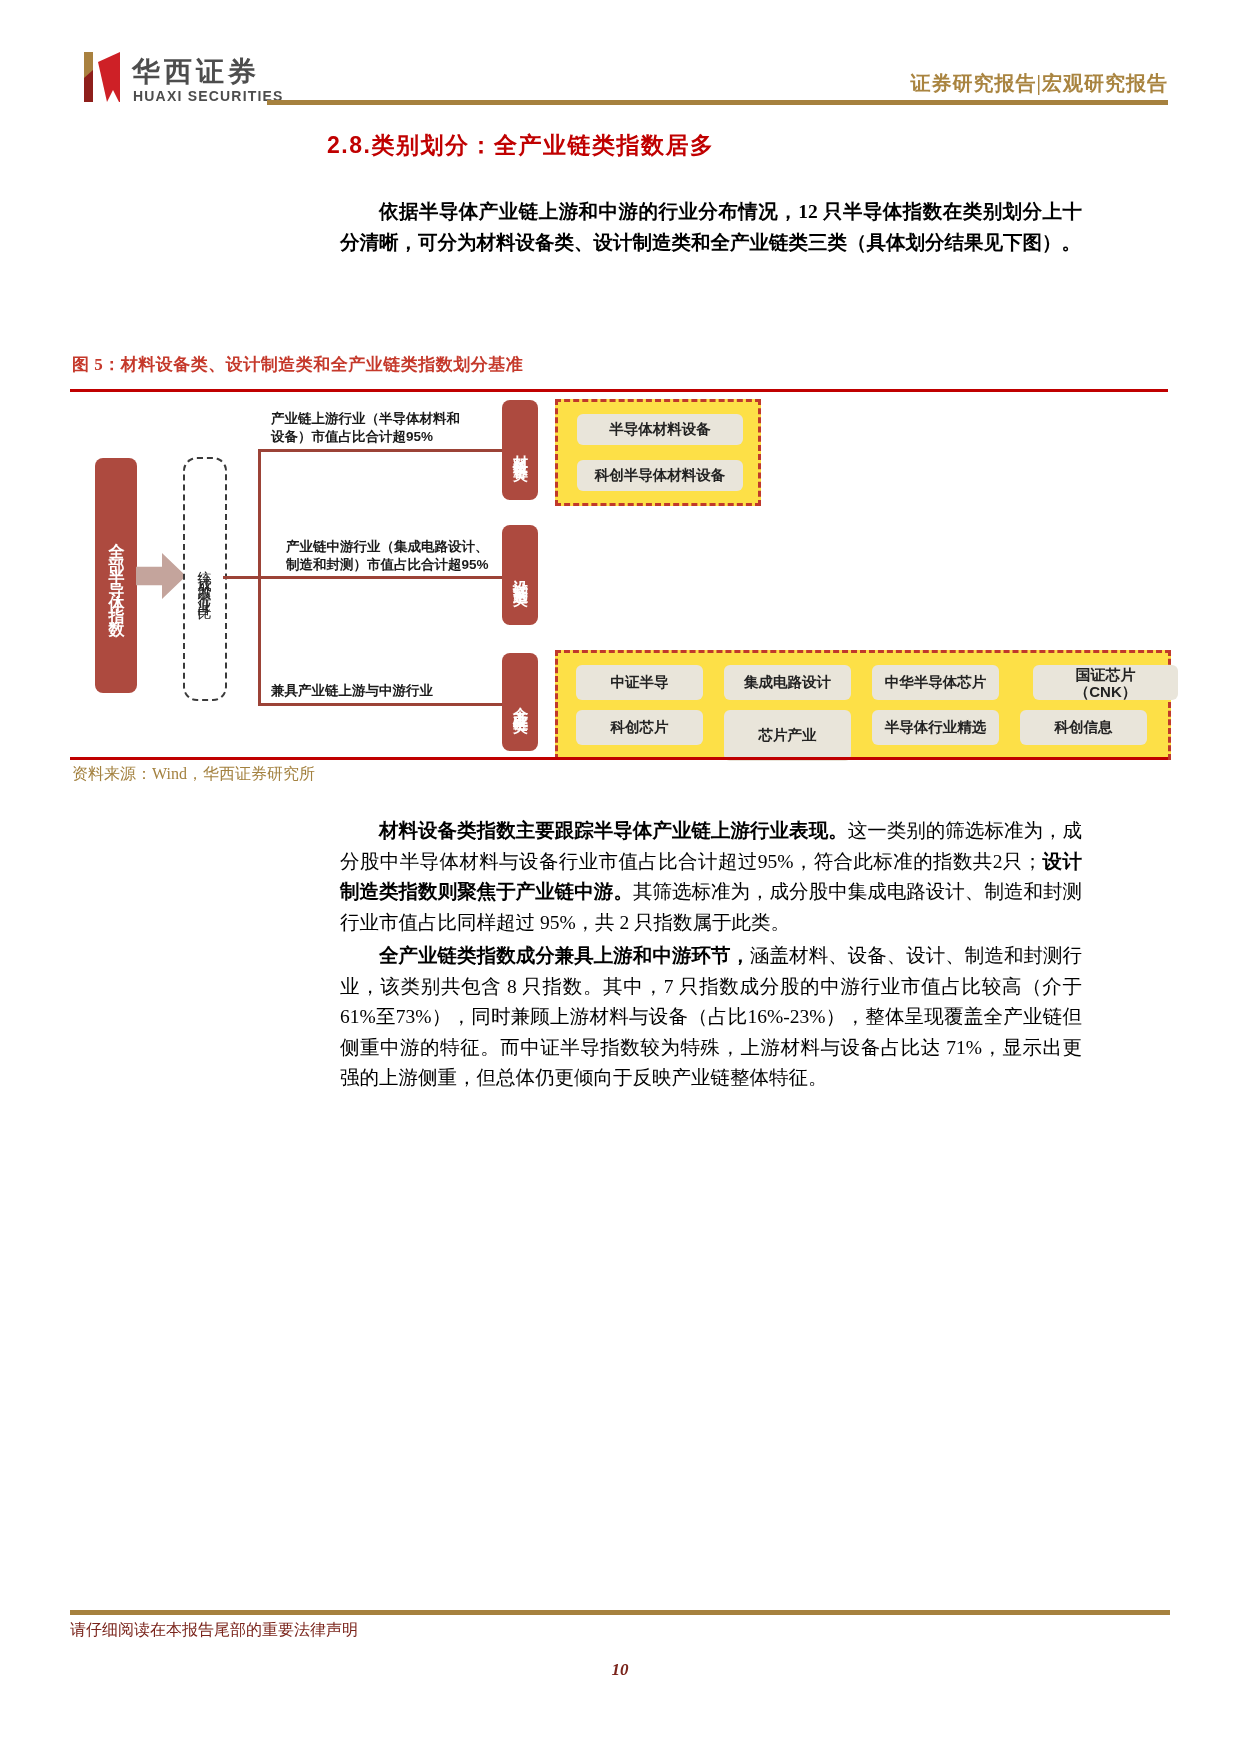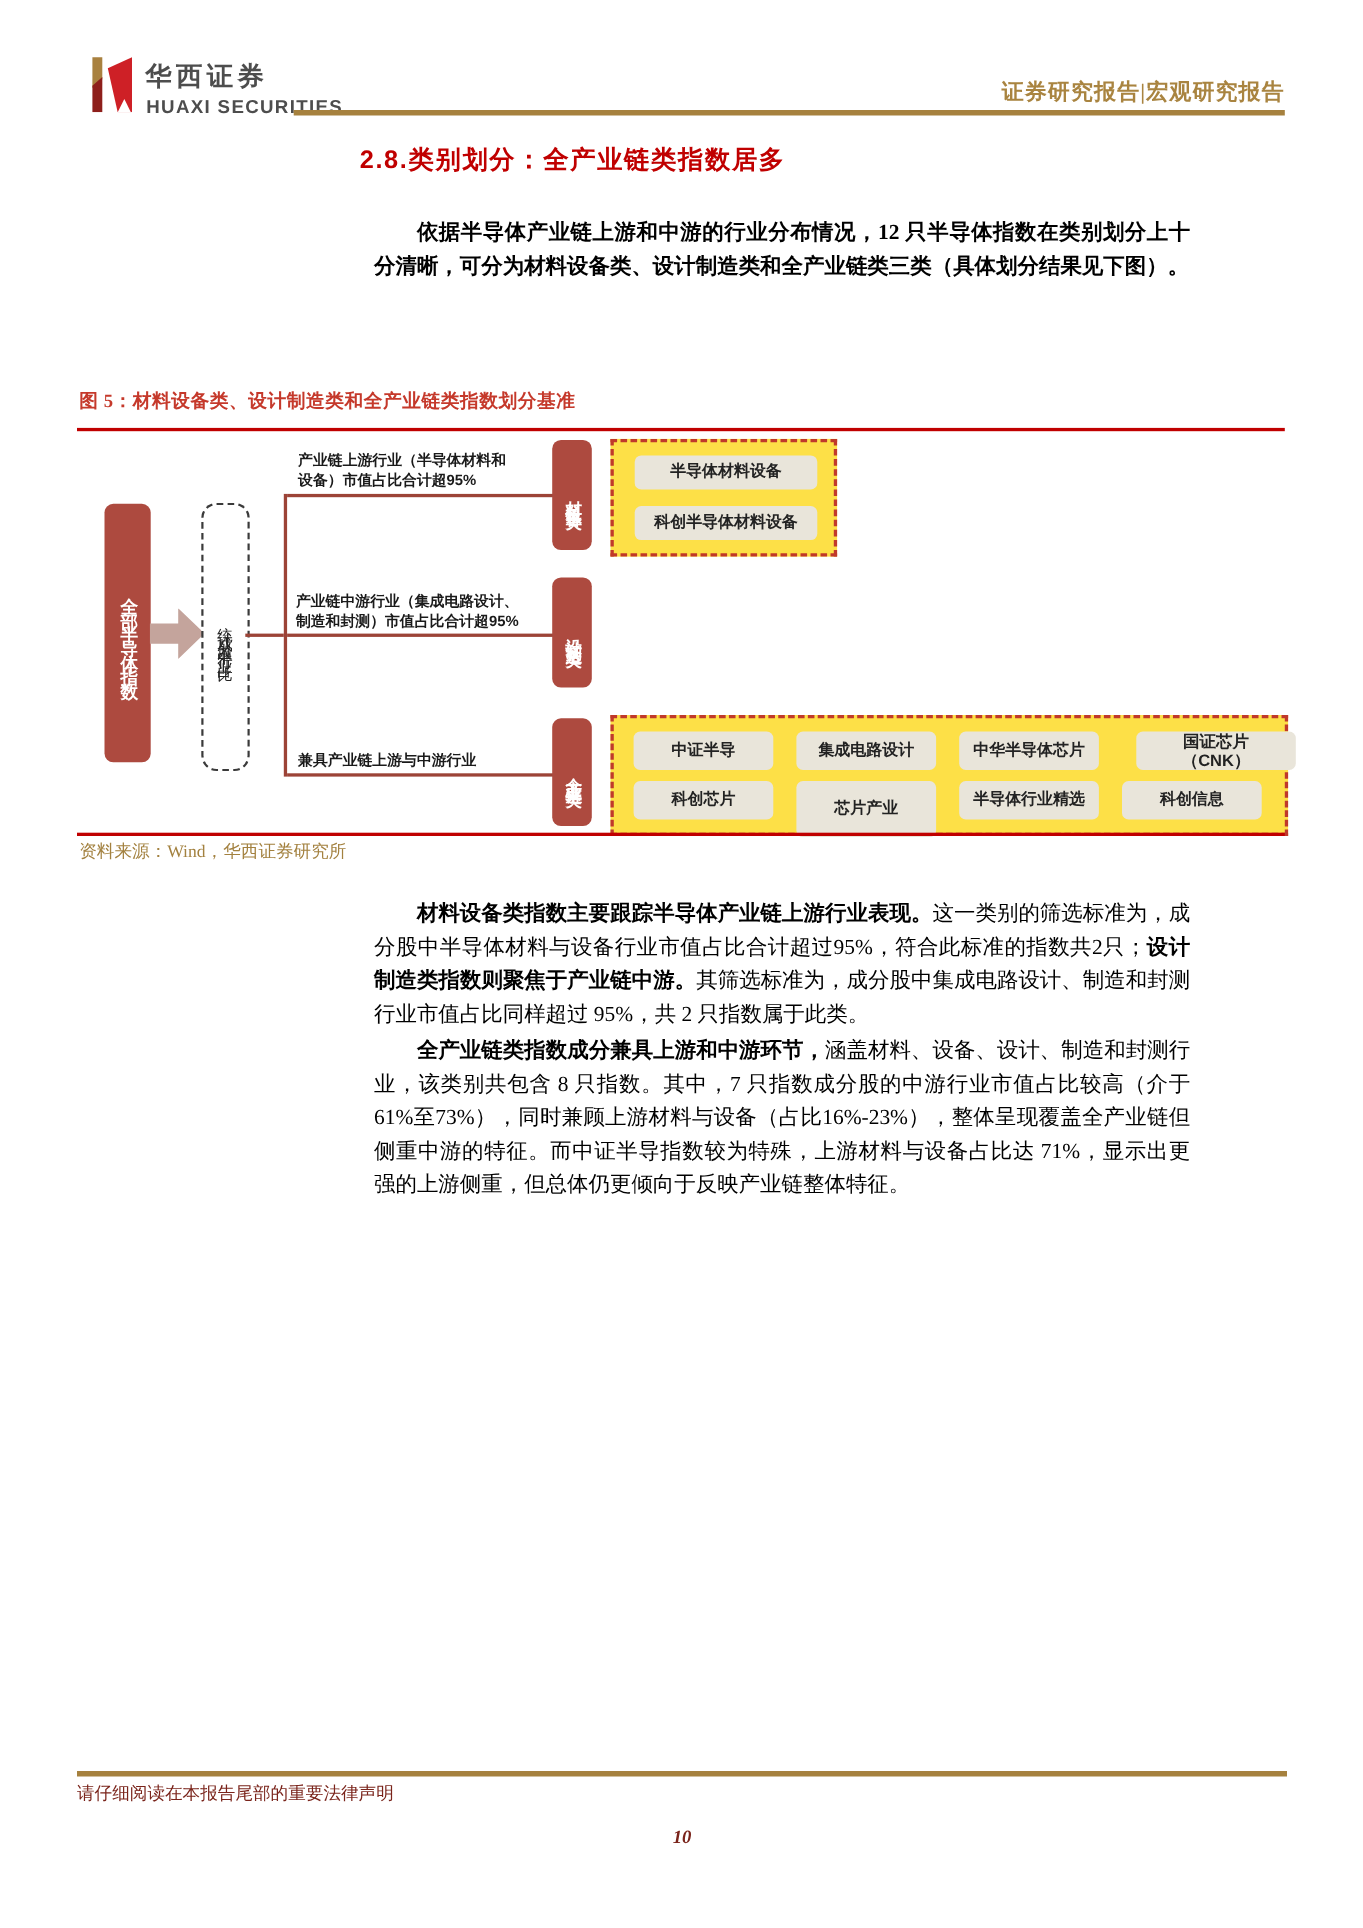--- a/index.html
+++ b/index.html
@@ -1,20 +1,20 @@
 <!DOCTYPE html>
 <html><head>
 <meta charset="utf-8">
 <style>
   html,body{margin:0;padding:0;background:#ffffff;}
   body{width:1239px;height:1753px;position:relative;font-family:"Liberation Sans",sans-serif;color:#000;}
   .abs{position:absolute;}
   
-  .brand-cn{font-size:24px;font-weight:600;color:#4d4d4d;letter-spacing:4px;}
-  .brand-en{font-size:17px;font-weight:bold;color:#4d4d4d;letter-spacing:1.2px;}
+  .brand-cn{font-size:28px;font-weight:600;color:#4d4d4d;letter-spacing:4px;}
+  .brand-en{font-size:14px;font-weight:bold;color:#4d4d4d;letter-spacing:1.2px;}
   .gold{background:#a6813e;}
   .report-type{font-family:"Liberation Serif",serif;font-size:20px;font-weight:600;color:#a98440;letter-spacing:1px;}
   
   .sec-title{font-size:23px;font-weight:bold;color:#c00000;letter-spacing:1.5px;}
   .para{font-family:"Liberation Serif",serif;font-size:19.5px;line-height:30.5px;text-align:justify;text-indent:2em;color:#000;}
   .fig-caption{font-family:"Liberation Serif",serif;font-size:17px;font-weight:bold;color:#c5392b;letter-spacing:0.5px;}
   .red-line{background:#c00000;}
   .source{font-family:"Liberation Serif",serif;font-size:16px;color:#a3813f;}
   
   .red-box{background:#ad4a3f;border-radius:8px;color:#fff;display:flex;align-items:center;justify-content:center;font-weight:bold;}
@@ -71,21 +71,21 @@
   </div>
 
   <div class="abs line" style="left:153px;top:181px;width:35px;height:3px;"></div>
   <div class="abs line" style="left:188px;top:54px;width:3px;height:257px;"></div>
   <div class="abs line" style="left:191px;top:54px;width:242px;height:3px;"></div>
   <div class="abs line" style="left:191px;top:181px;width:242px;height:3px;"></div>
   <div class="abs line" style="left:191px;top:308px;width:242px;height:3px;"></div>
 
   <div class="abs cond" style="left:201px;top:15px;width:210px;">产业链上游行业（半导体材料和
 设备）市值占比合计超95%</div>
-  <div class="abs cond" style="left:199px;top:143px;width:220px;">产业链中游行业（集成电路设计、
+  <div class="abs cond" style="left:216px;top:143px;width:220px;">产业链中游行业（集成电路设计、
 制造和封测）市值占比合计超95%</div>
   <div class="abs cond" style="left:201px;top:287px;width:220px;">兼具产业链上游与中游行业</div>
 
   <div class="abs red-box" style="left:432px;top:5px;width:36px;height:100px;">
     <span class="v" style="font-size:15px;letter-spacing:3px;">材料设备类</span>
   </div>
   <div class="abs red-box" style="left:432px;top:130px;width:36px;height:100px;">
     <span class="v" style="font-size:15px;letter-spacing:3px;">设计制造类</span>
   </div>
   <div class="abs red-box" style="left:432px;top:258px;width:36px;height:98px;">

